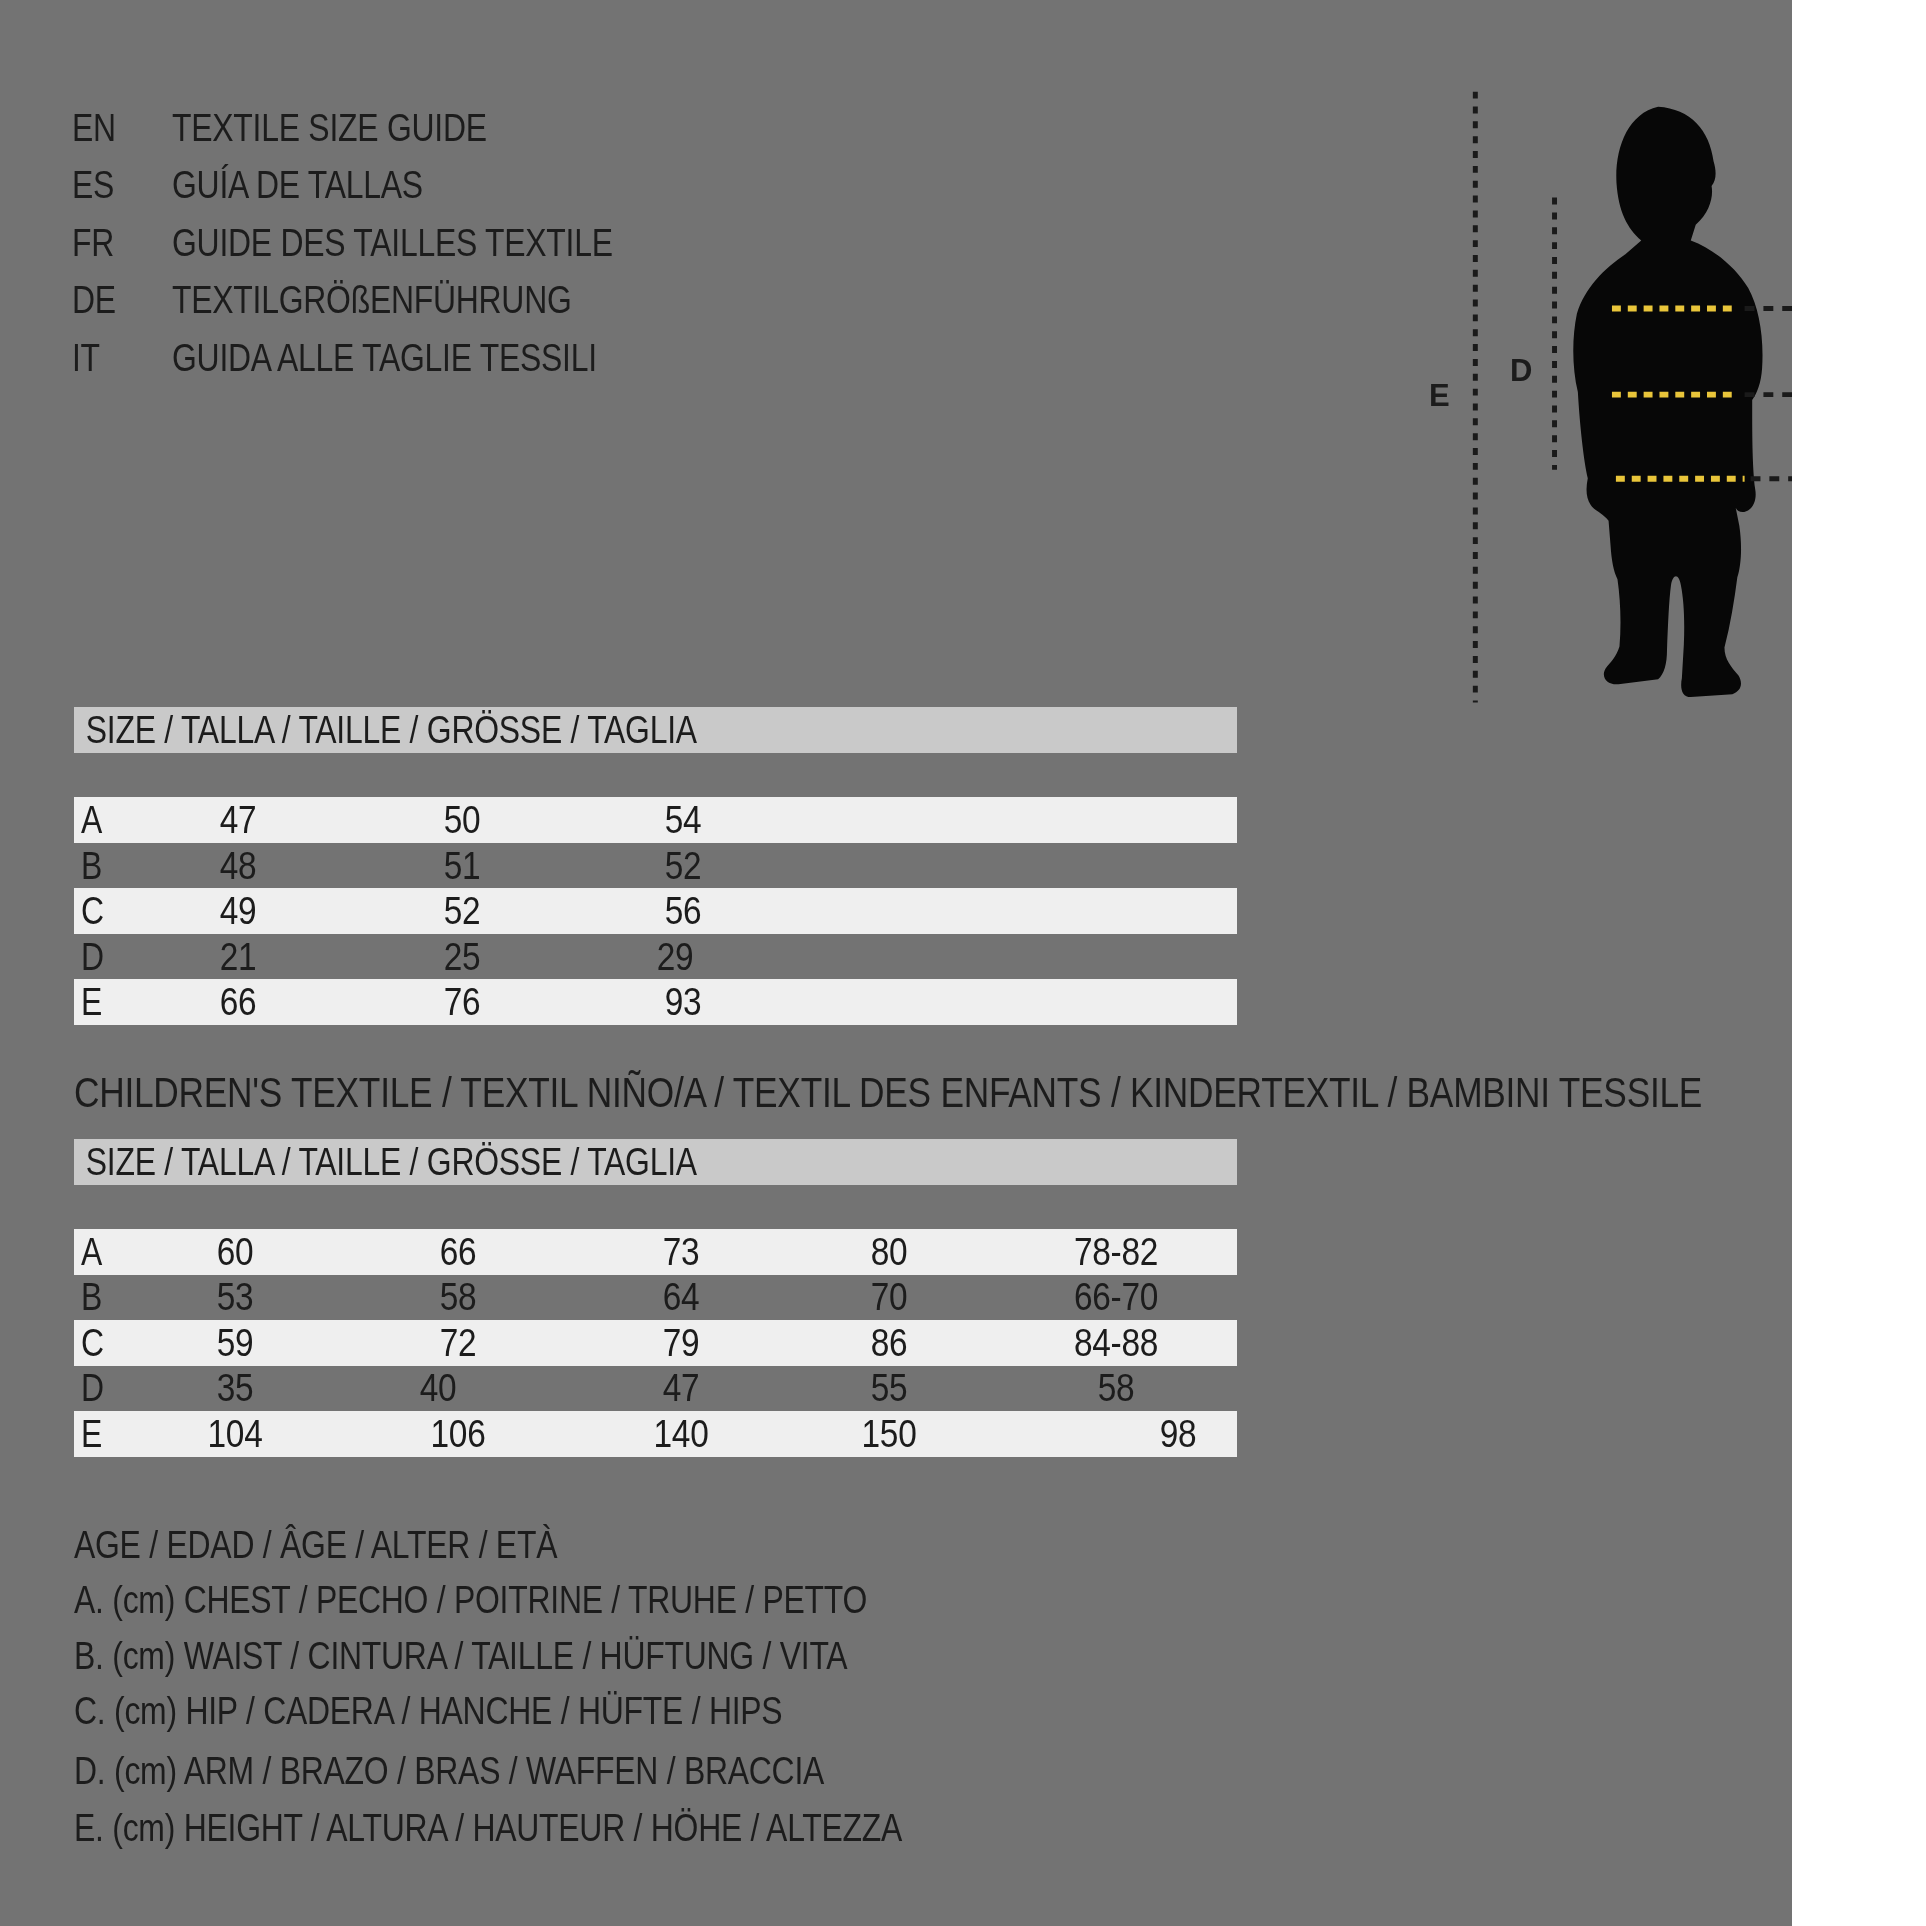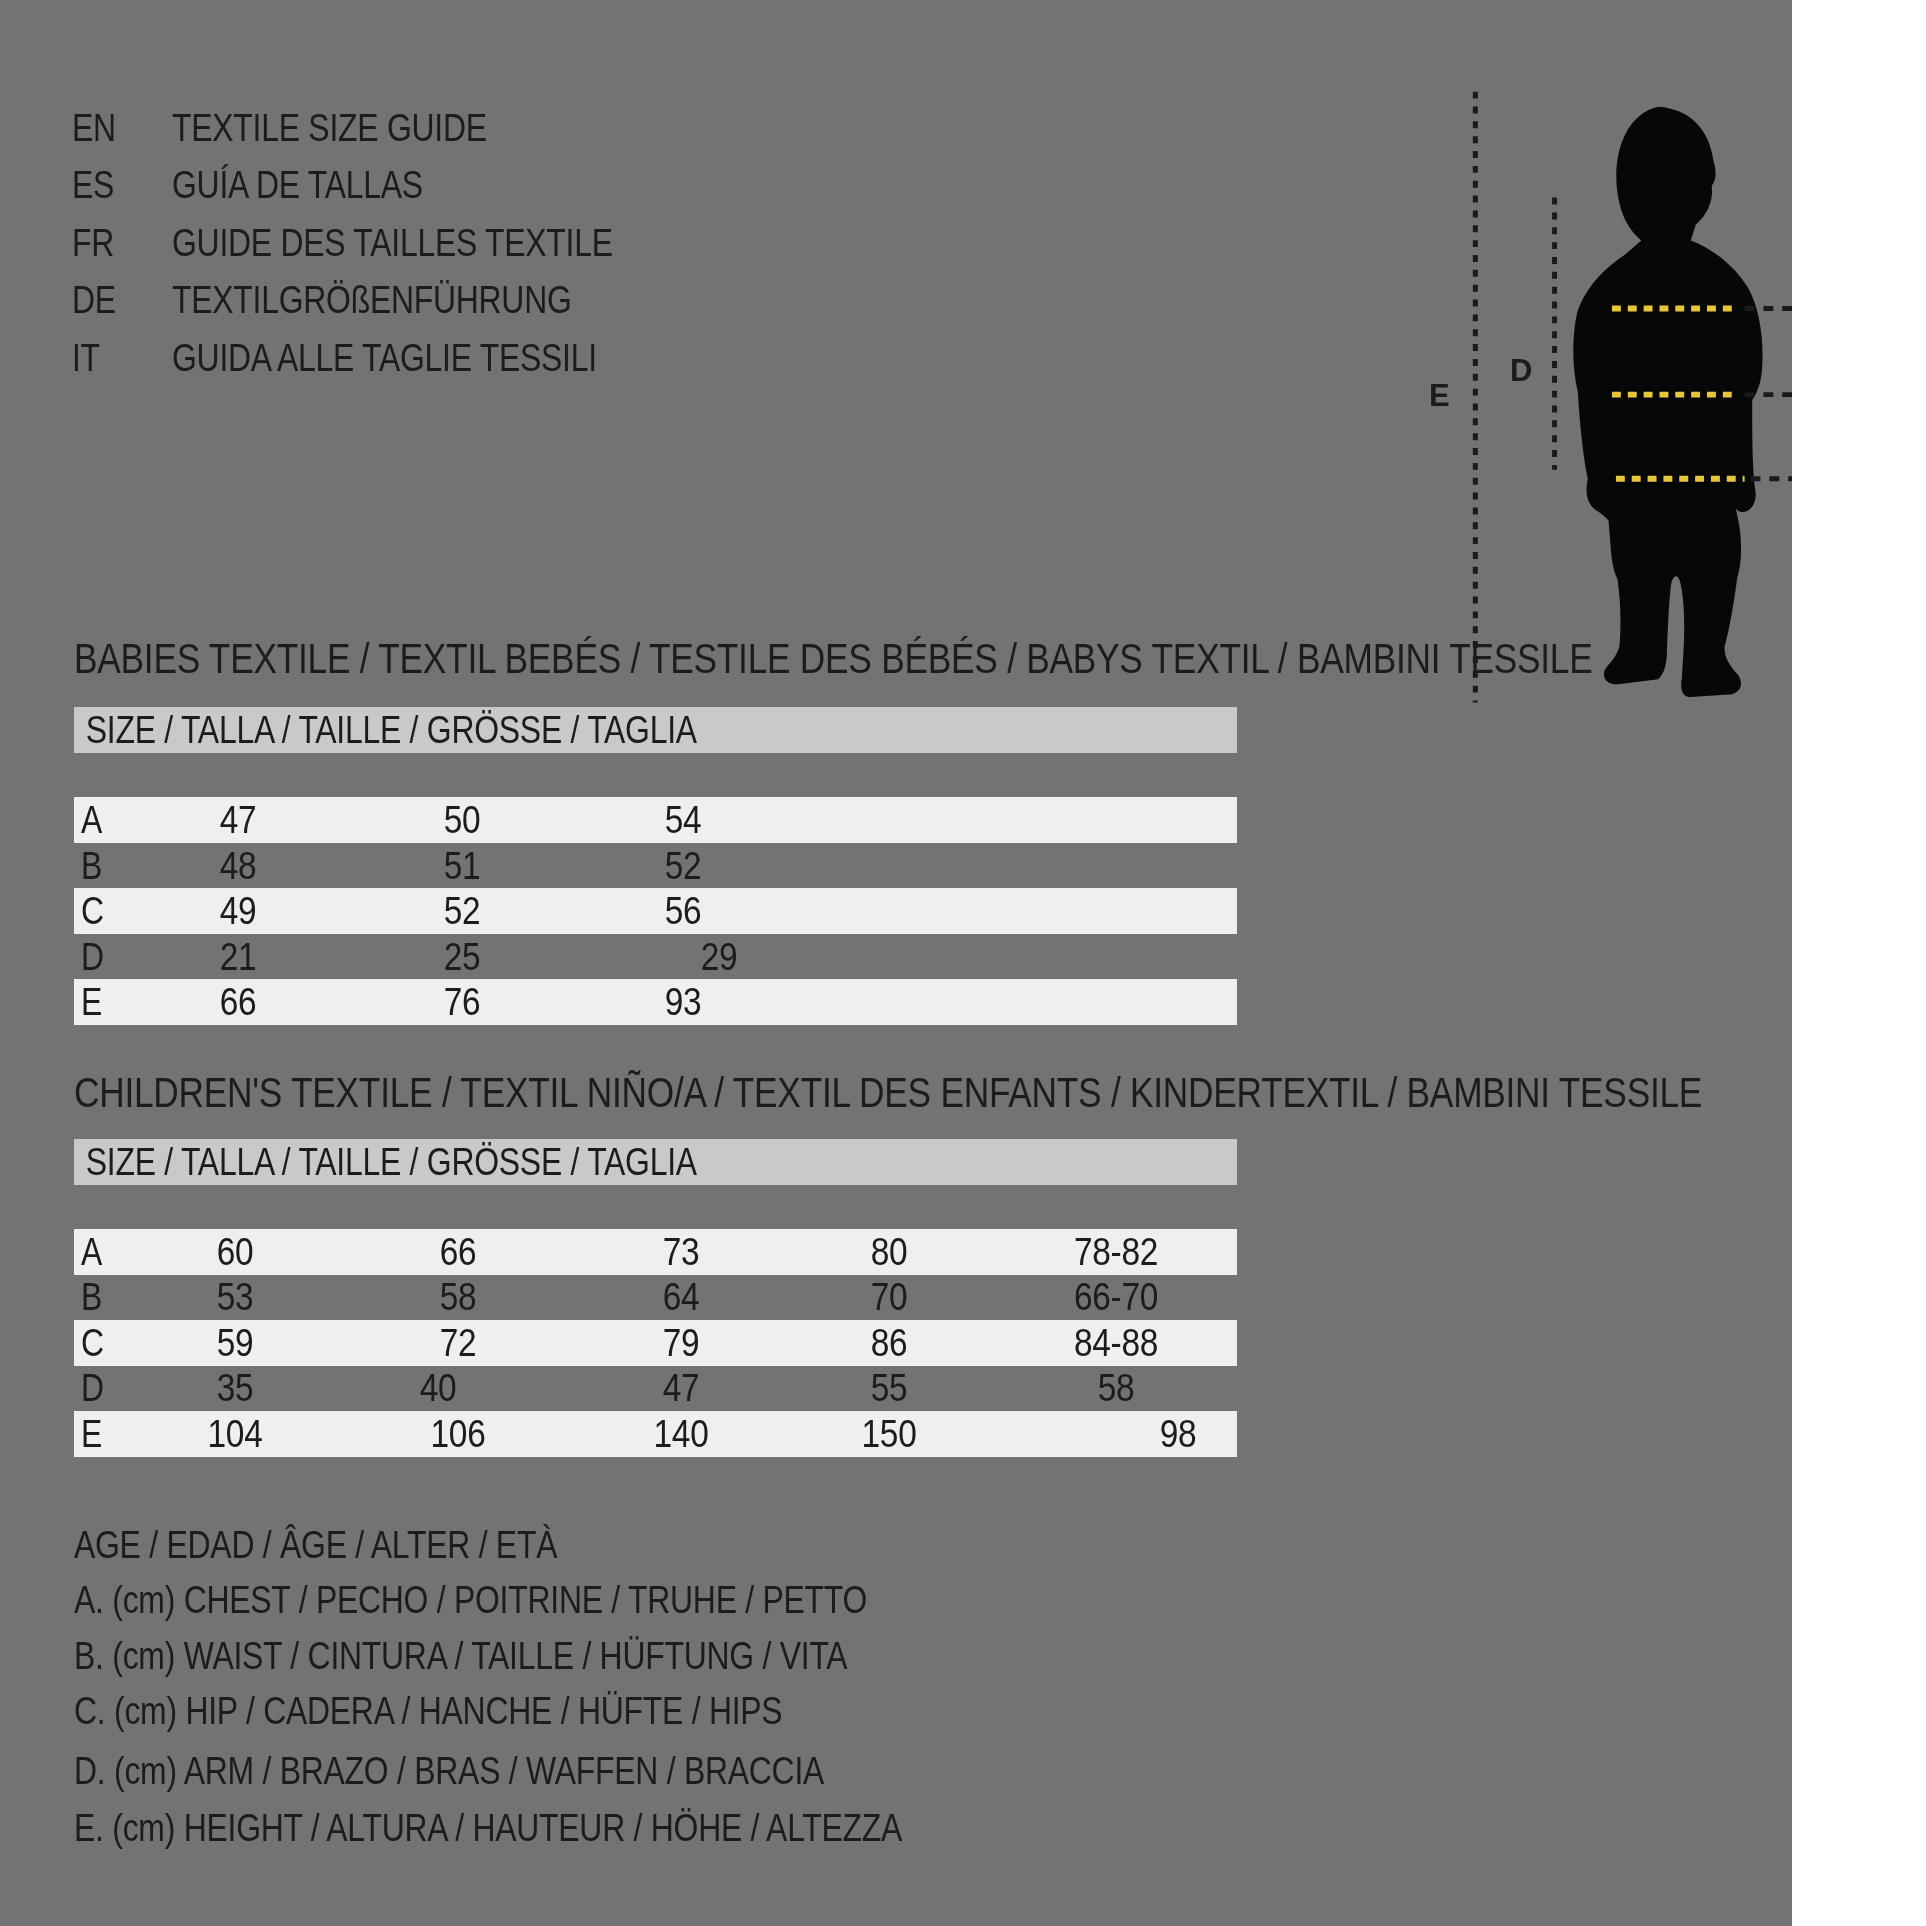--- a/index.html
+++ b/index.html
@@ -117,23 +117,20 @@
       <line x1="368" y1="424" x2="445" y2="424" stroke="#1a1a1a" stroke-width="5" stroke-dasharray="10 9"></line>
     </svg>
 
     <div class="fig-label" style="left:1835px;top:293px">A</div>
     <div class="fig-label" style="left:1835px;top:379px">B</div>
     <div class="fig-label" style="left:1835px;top:463px">C</div>
     <div class="fig-label" style="left:1510px;top:355px">D</div>
     <div class="fig-label" style="left:1429px;top:380px">E</div>
   </div>
 
-  <div class="sec-heading" style="top:638px">
-    <span class="cond">BABIES TEXTILE / TEXTIL BEBÉS / TESTILE DES BÉBÉS / BABYS TEXTIL / BAMBINI TESSILE</span>
-  </div>
 
   <div class="size-bar" style="top:707px">
     <span class="txt cond">SIZE / TALLA / TAILLE / GRÖSSE / TAGLIA</span>
   </div>
 
 
   <div class="trow alt" style="top:797px">
     <span class="rlabel cond">A</span>
     <div class="cell" style="left:164px"><span class="condc">47</span></div>
     <div class="cell" style="left:388px"><span class="condc">50</span></div>
@@ -148,21 +145,21 @@
   <div class="trow alt" style="top:888px">
     <span class="rlabel cond">C</span>
     <div class="cell" style="left:164px"><span class="condc">49</span></div>
     <div class="cell" style="left:388px"><span class="condc">52</span></div>
     <div class="cell" style="left:609px"><span class="condc">56</span></div>
   </div>
   <div class="trow" style="top:934px">
     <span class="rlabel cond">D</span>
     <div class="cell" style="left:164px"><span class="condc">21</span></div>
     <div class="cell" style="left:388px"><span class="condc">25</span></div>
-    <div class="cell" style="left:645px"><span class="condc">29</span></div>
+    <div class="cell" style="left:601px"><span class="condc">29</span></div>
   </div>
   <div class="trow alt" style="top:979px">
     <span class="rlabel cond">E</span>
     <div class="cell" style="left:164px"><span class="condc">66</span></div>
     <div class="cell" style="left:388px"><span class="condc">76</span></div>
     <div class="cell" style="left:609px"><span class="condc">93</span></div>
   </div>
 
   <div class="sec-heading" style="top:1072px">
     <span class="cond">CHILDREN'S TEXTILE / TEXTIL NIÑO/A / TEXTIL DES ENFANTS / KINDERTEXTIL / BAMBINI TESSILE</span>

